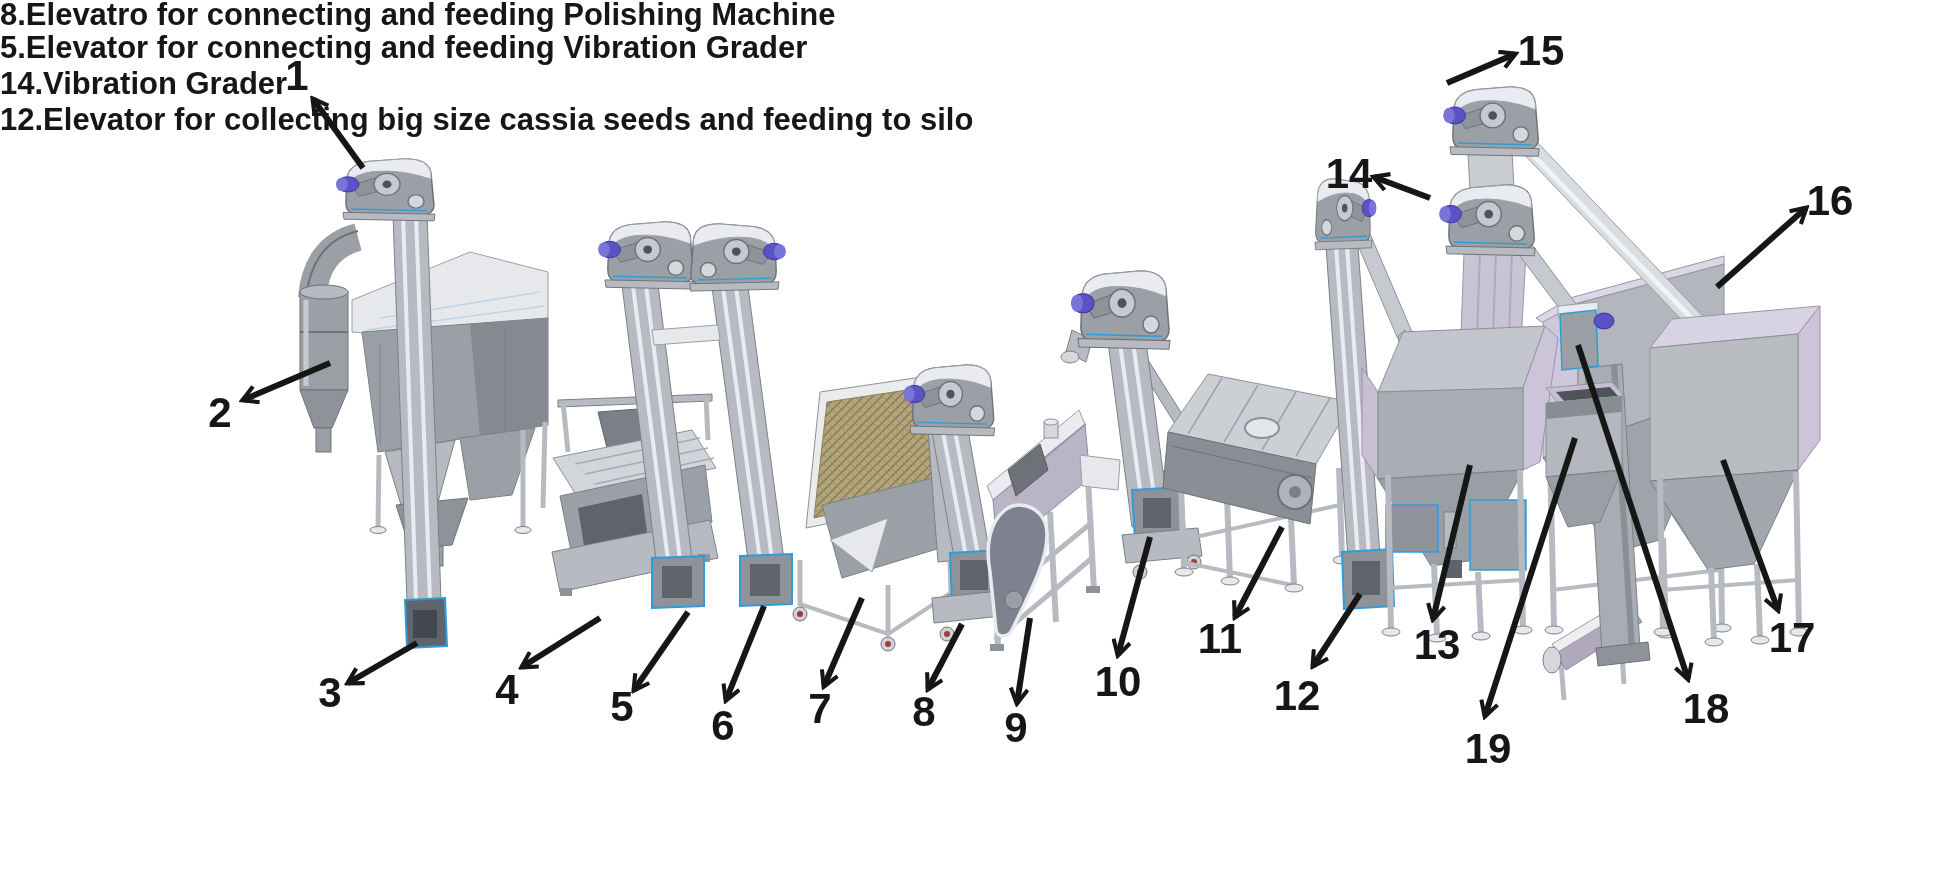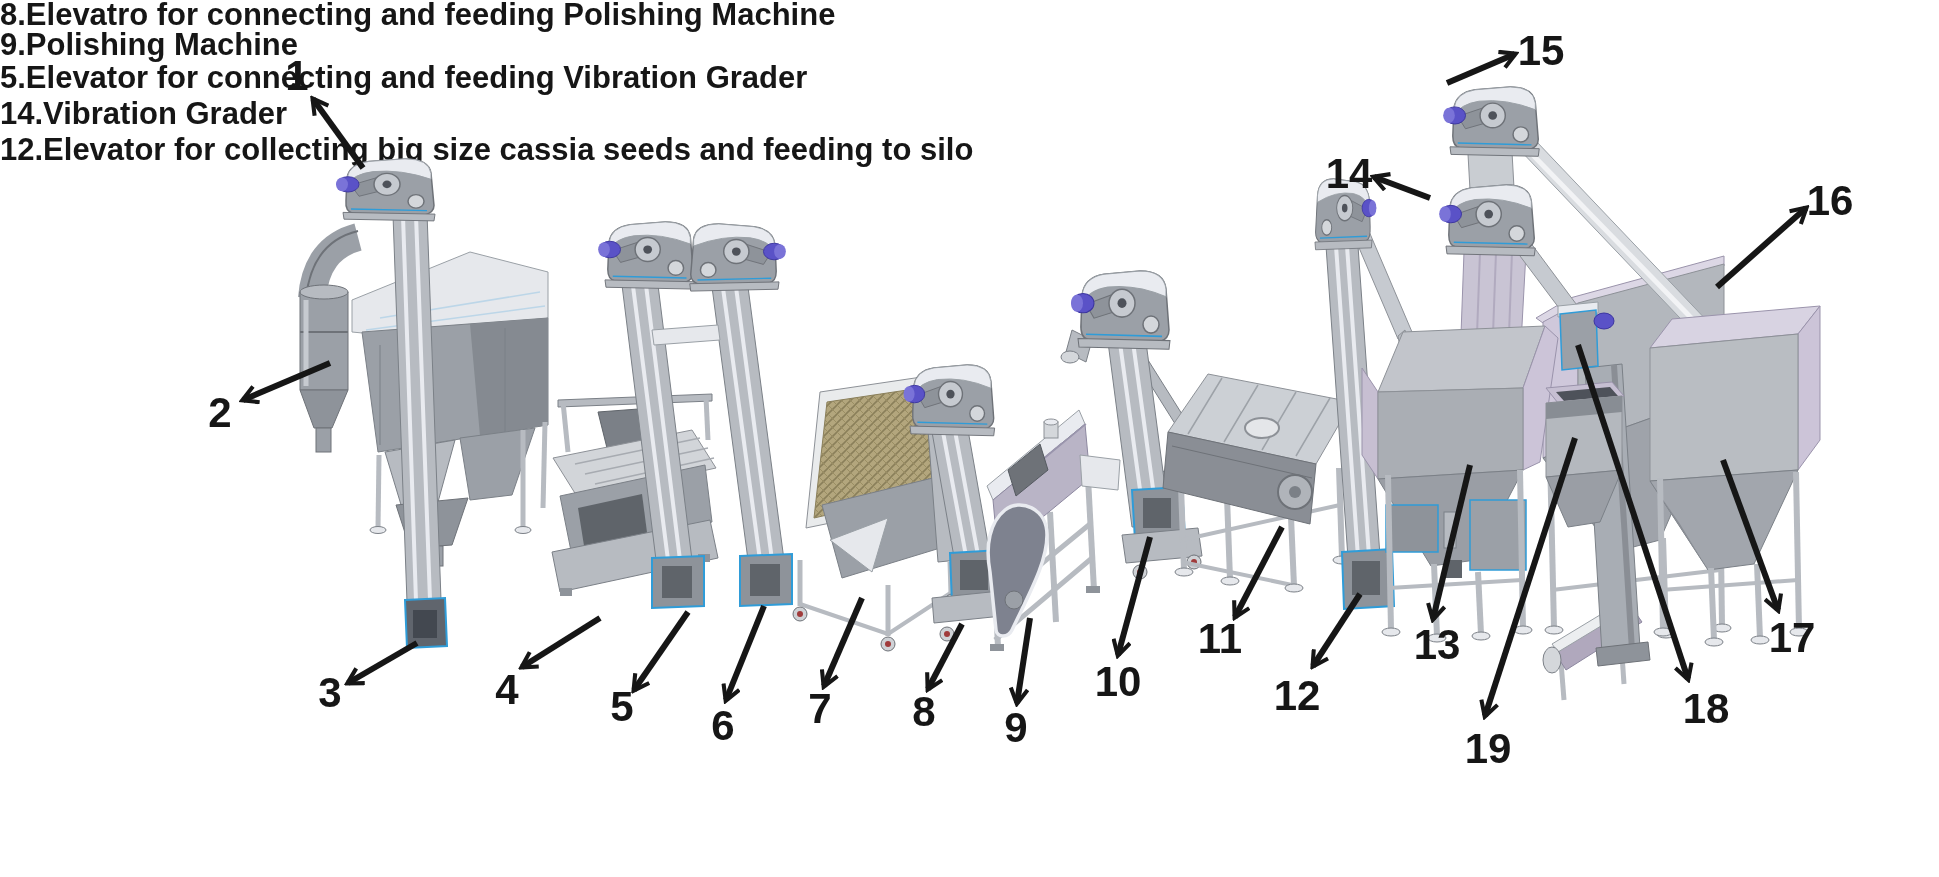--- a/index.html
+++ b/index.html
@@ -336,20 +336,19 @@
       <text x="1792" y="637" class="co-num" text-anchor="middle" dominant-baseline="central">17</text>
       <line x1="1578" y1="345" x2="1688" y2="679" class="co-line" marker-end="url(#ah)"></line>
       <text x="1706" y="708" class="co-num" text-anchor="middle" dominant-baseline="central">18</text>
       <line x1="1575" y1="438" x2="1485" y2="716" class="co-line" marker-end="url(#ah)"></line>
       <text x="1488" y="748" class="co-num" text-anchor="middle" dominant-baseline="central">19</text>
     </g>
 </svg>
 
 <div id="top-captions">
   <div class="caption" style="position:static">8.Elevatro for connecting and feeding Polishing Machine</div>
-  <div class="caption" style="position:static">9.Polishing Machine</div>
 </div>
 
 <div id="bottom-captions">
   <div class="caption" style="position:static">5.Elevator for connecting and feeding Vibration Grader</div>
   <div class="caption" style="position:static">14.Vibration Grader</div>
   <div class="caption" style="position:static">12.Elevator for collecting big size cassia seeds and feeding to silo</div>
 </div>
 
 </body></html>

